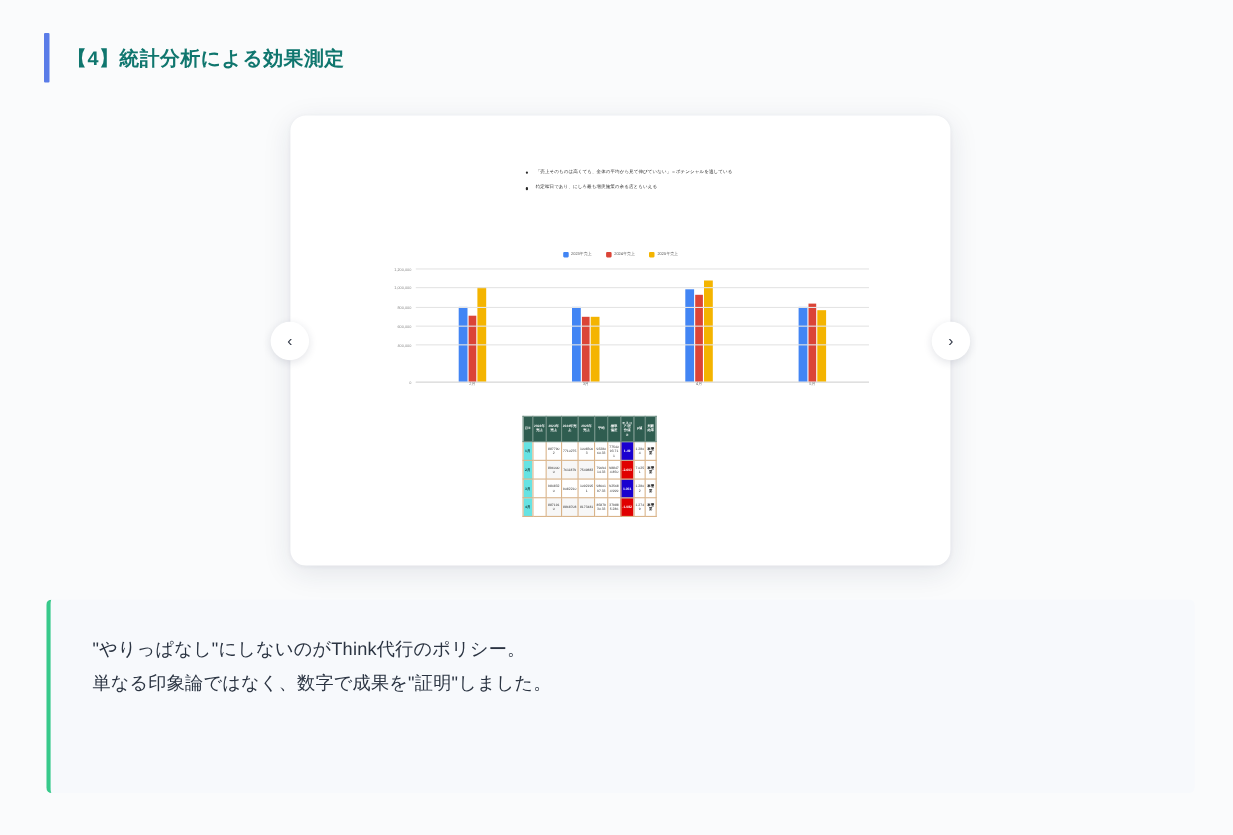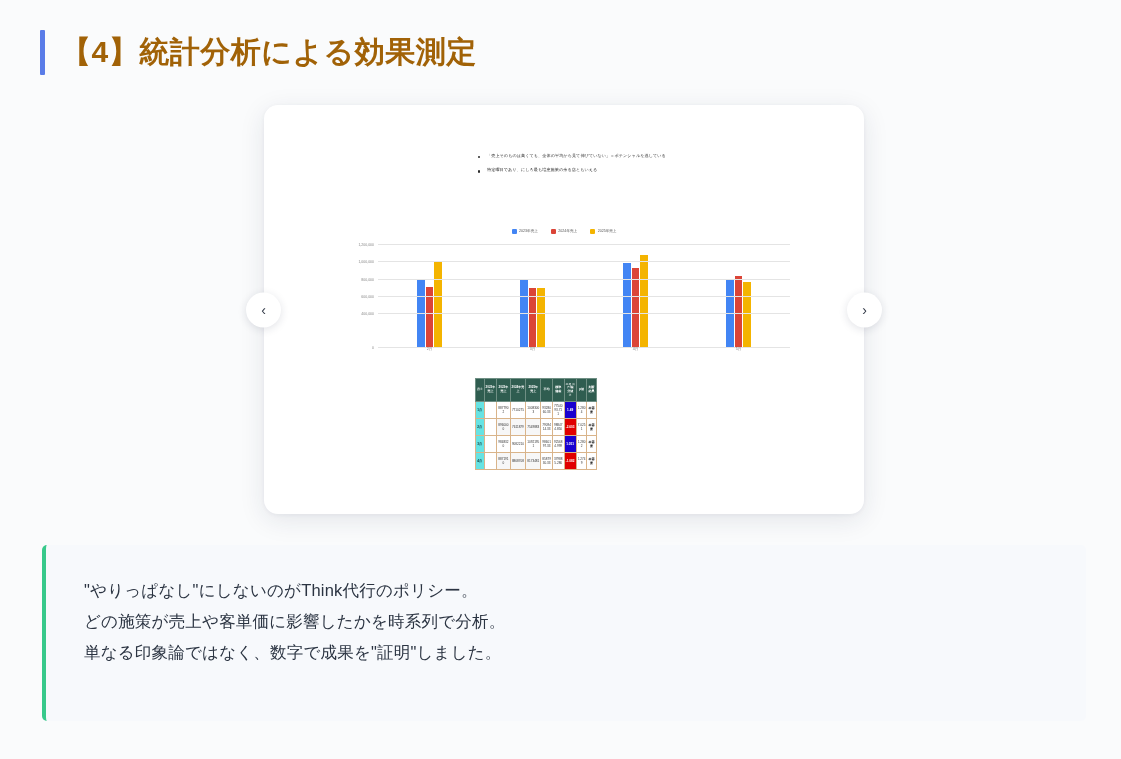--- a/index.html
+++ b/index.html
@@ -25,23 +25,23 @@
     gap: 16px;
   }
   .head-accent {
     width: 5px;
     height: 45px;
     background: #5a7ce8;
     border-radius: 1px;
     flex: none;
   }
   .head-title {
-    font-size: 30px;
+    font-size: 18px;
     font-weight: bold;
-    color: #a16207;
+    color: #0f766e;
     letter-spacing: 0.5px;
     white-space: nowrap;
   }
 
   
   .carousel {
     position: absolute;
     left: 264px;
     top: 105px;
     width: 600px;
@@ -391,18 +391,17 @@
     </button>
     <button class="nav-btn nav-next">
       <span>›</span>
     </button>
 
   </div>
 
   <div class="note">
     <div class="note-inner">
       <div class="note-line">"やりっぱなし"にしないのがThink代行のポリシー。</div>
-      <div class="note-line">どの施策が売上や客単価に影響したかを時系列で分析。</div>
       <div class="note-line">単なる印象論ではなく、数字で成果を"証明"しました。</div>
     </div>
   </div>
 
 </div>
 
 </body></html>

